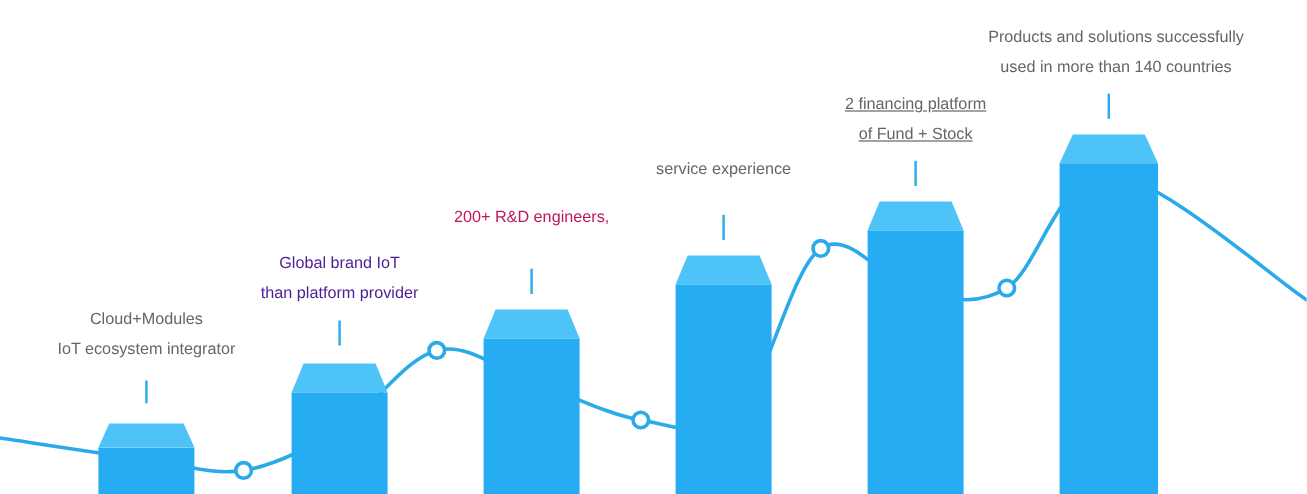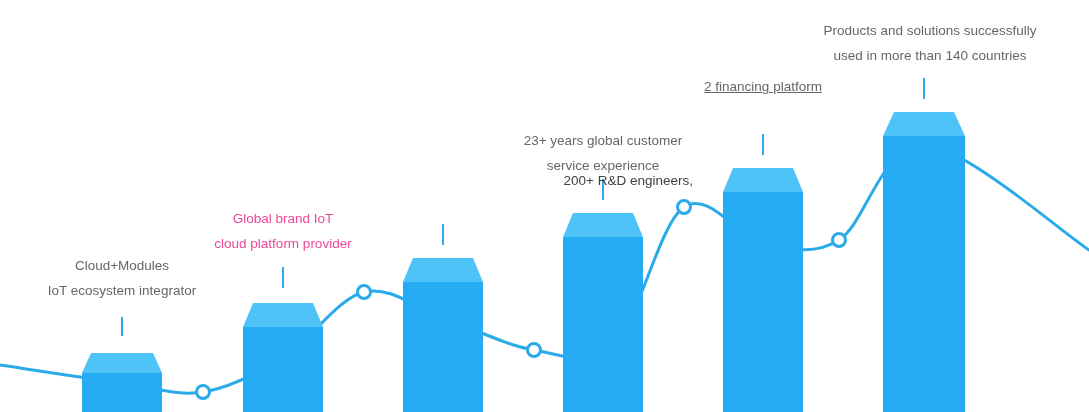--- a/index.html
+++ b/index.html
@@ -87,32 +87,32 @@
         <line x1="763" y1="134" x2="763" y2="155" stroke="#2AAAE8" stroke-width="2"></line>
         <line x1="924" y1="78" x2="924" y2="99" stroke="#2AAAE8" stroke-width="2"></line>
       </g>
   </svg>
 
   <div id="labels-layer">
       <div class="label-group" style="left: -128px; top: 253px; width: 500px; color: rgb(102, 102, 102);">
         <span class="label-line">Cloud+Modules</span>
         <span class="label-line">IoT ecosystem integrator</span>
       </div>
-      <div class="label-group" style="left: 33px; top: 206px; width: 500px; color: #ec4899;">
+      <div class="label-group" style="left: 33px; top: 206px; width: 500px; color: #4c1d95;">
         <span class="label-line">Global brand IoT</span>
-        <span class="label-line">cloud platform provider</span>
+        <span class="label-line">than platform provider</span>
       </div>
-      <div class="label-group" style="left: 193px; top: 168px; width: 500px; color: #404040; text-align: right;">
+      <div class="label-group" style="left: 193px; top: 168px; width: 500px; color: #be185d;">
         <span class="label-line">200+ R&amp;D engineers,</span>
       </div>
       <div class="label-group" style="left: 353px; top: 128px; width: 500px; color: rgb(102, 102, 102);">
-        <span class="label-line">23+ years global customer</span>
         <span class="label-line">service experience</span>
       </div>
       <div class="label-group" style="left: 513px; top: 74px; width: 500px; color: rgb(102, 102, 102); text-decoration: underline;">
         <span class="label-line">2 financing platform</span>
+        <span class="label-line">of Fund + Stock</span>
       </div>
       <div class="label-group" style="left: 680px; top: 18px; width: 500px; color: rgb(102, 102, 102);">
         <span class="label-line">Products and solutions successfully</span>
         <span class="label-line">used in more than 140 countries</span>
       </div>
     </div>
 </div>
 
 </body></html>

